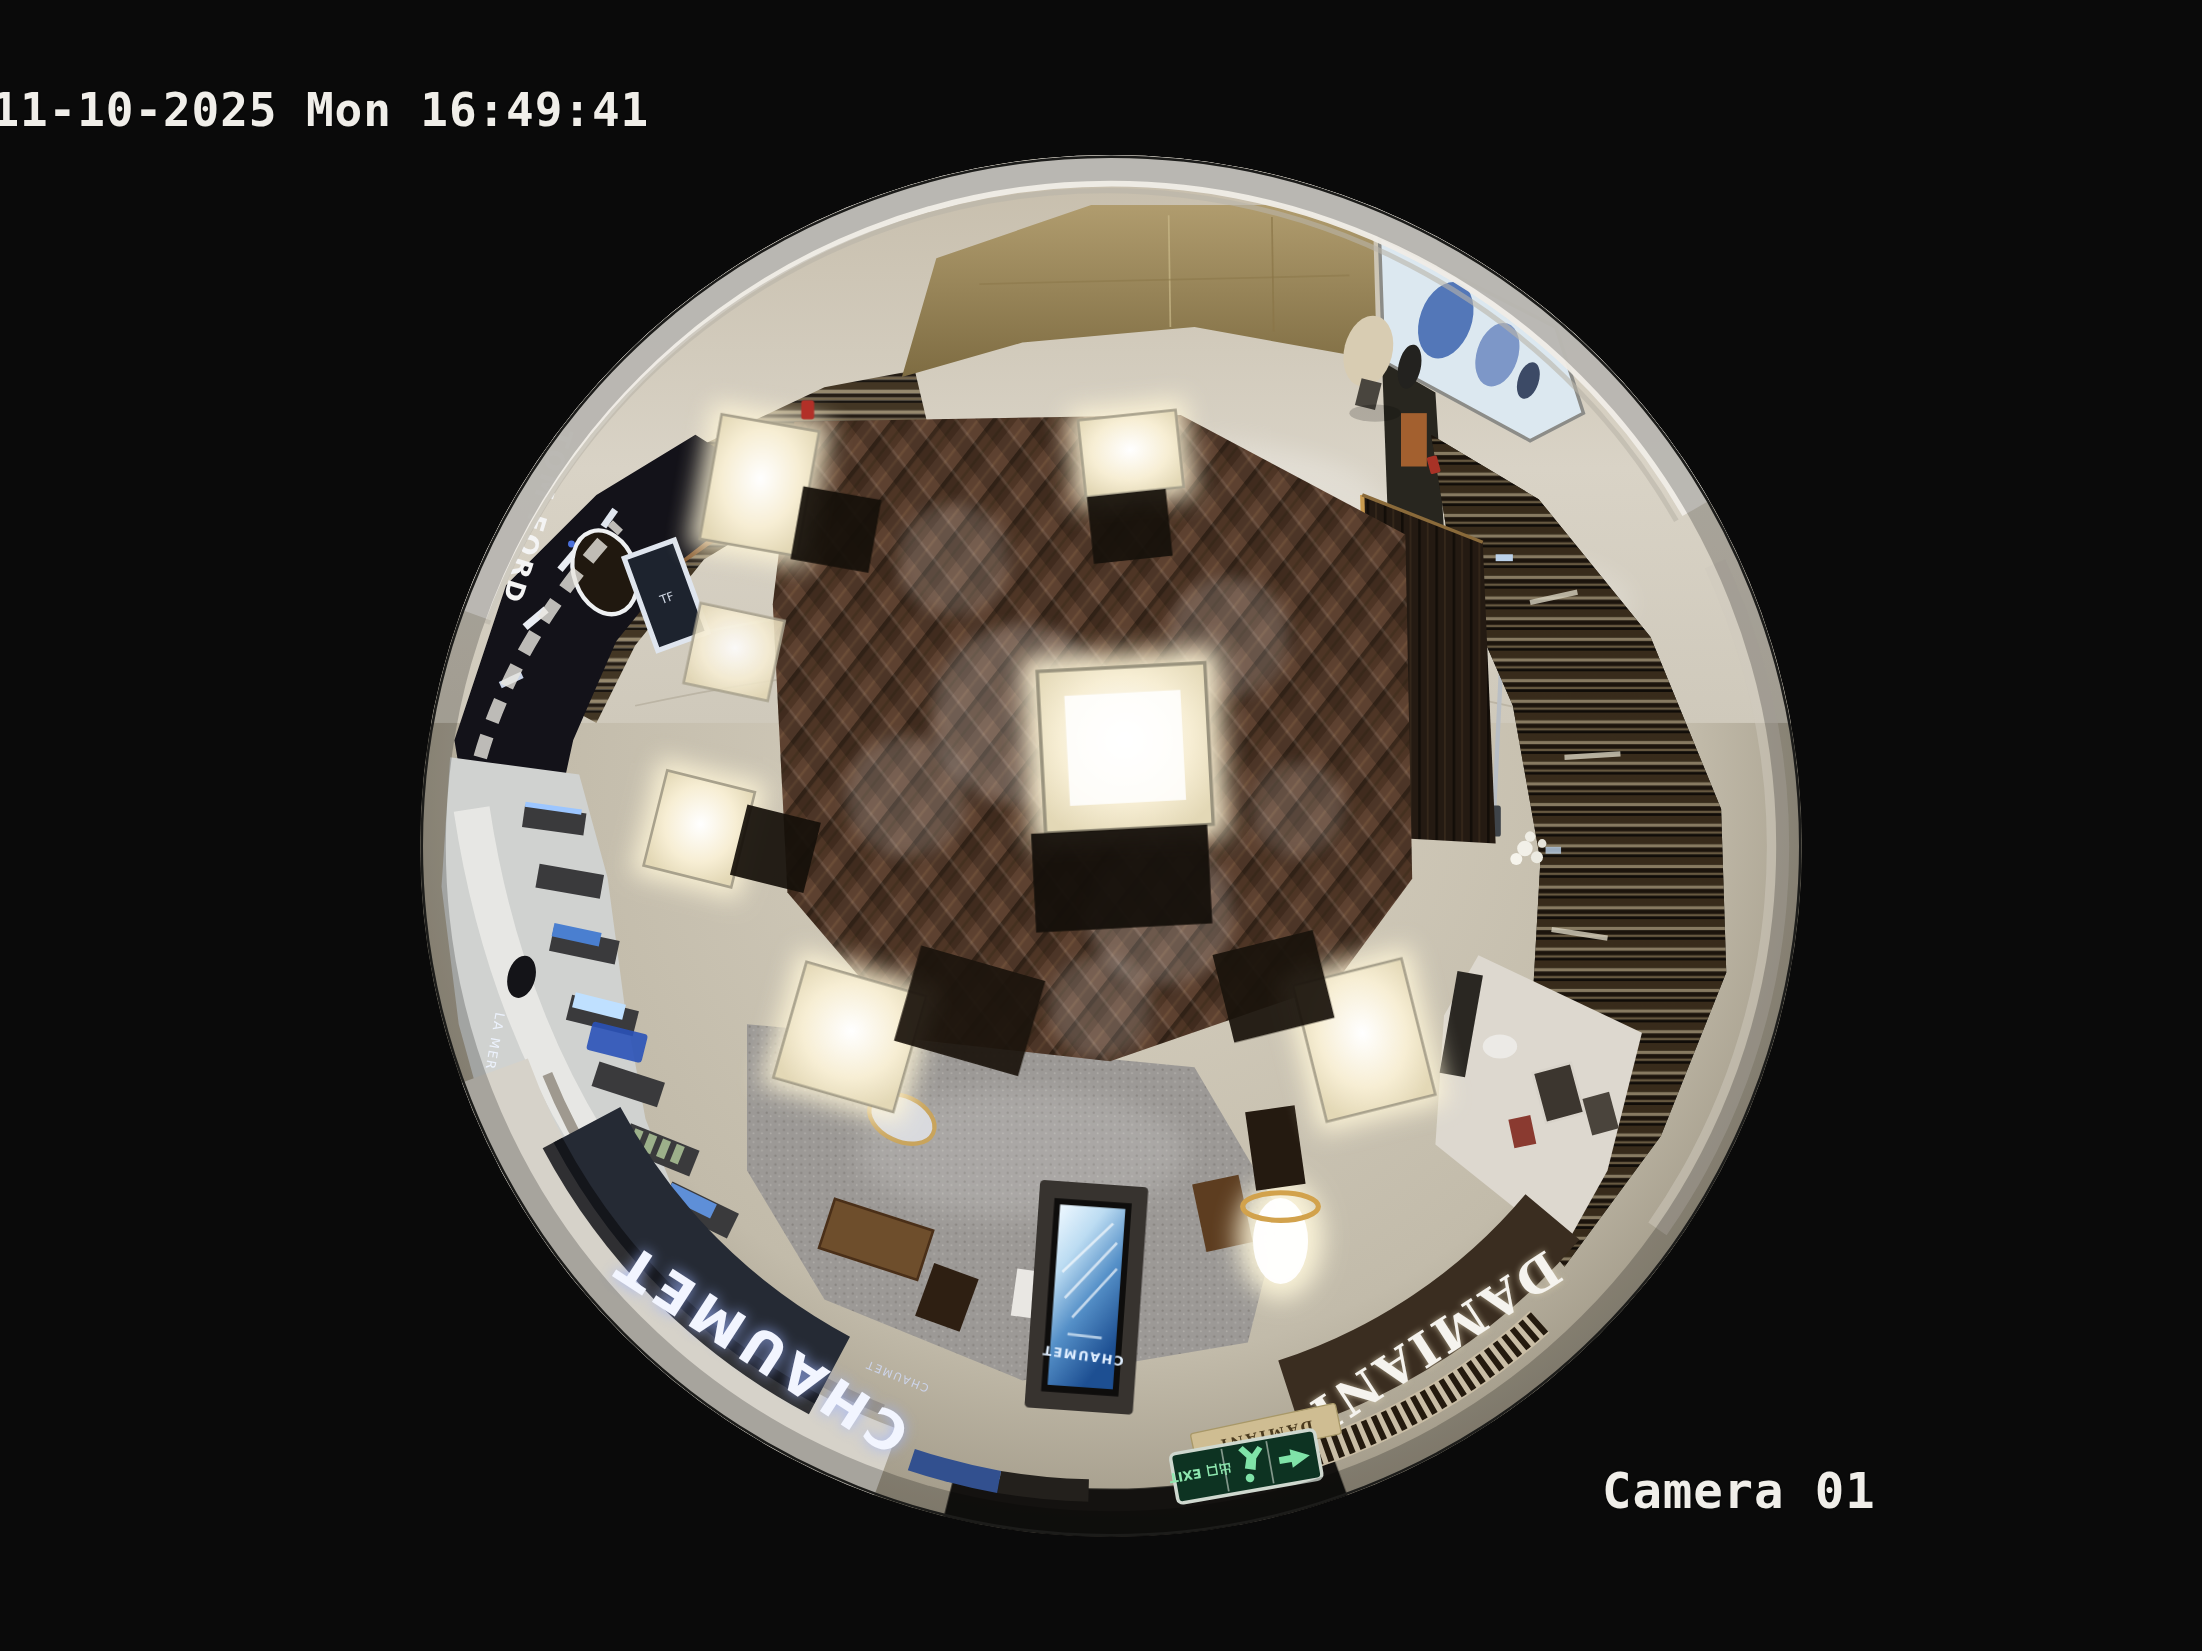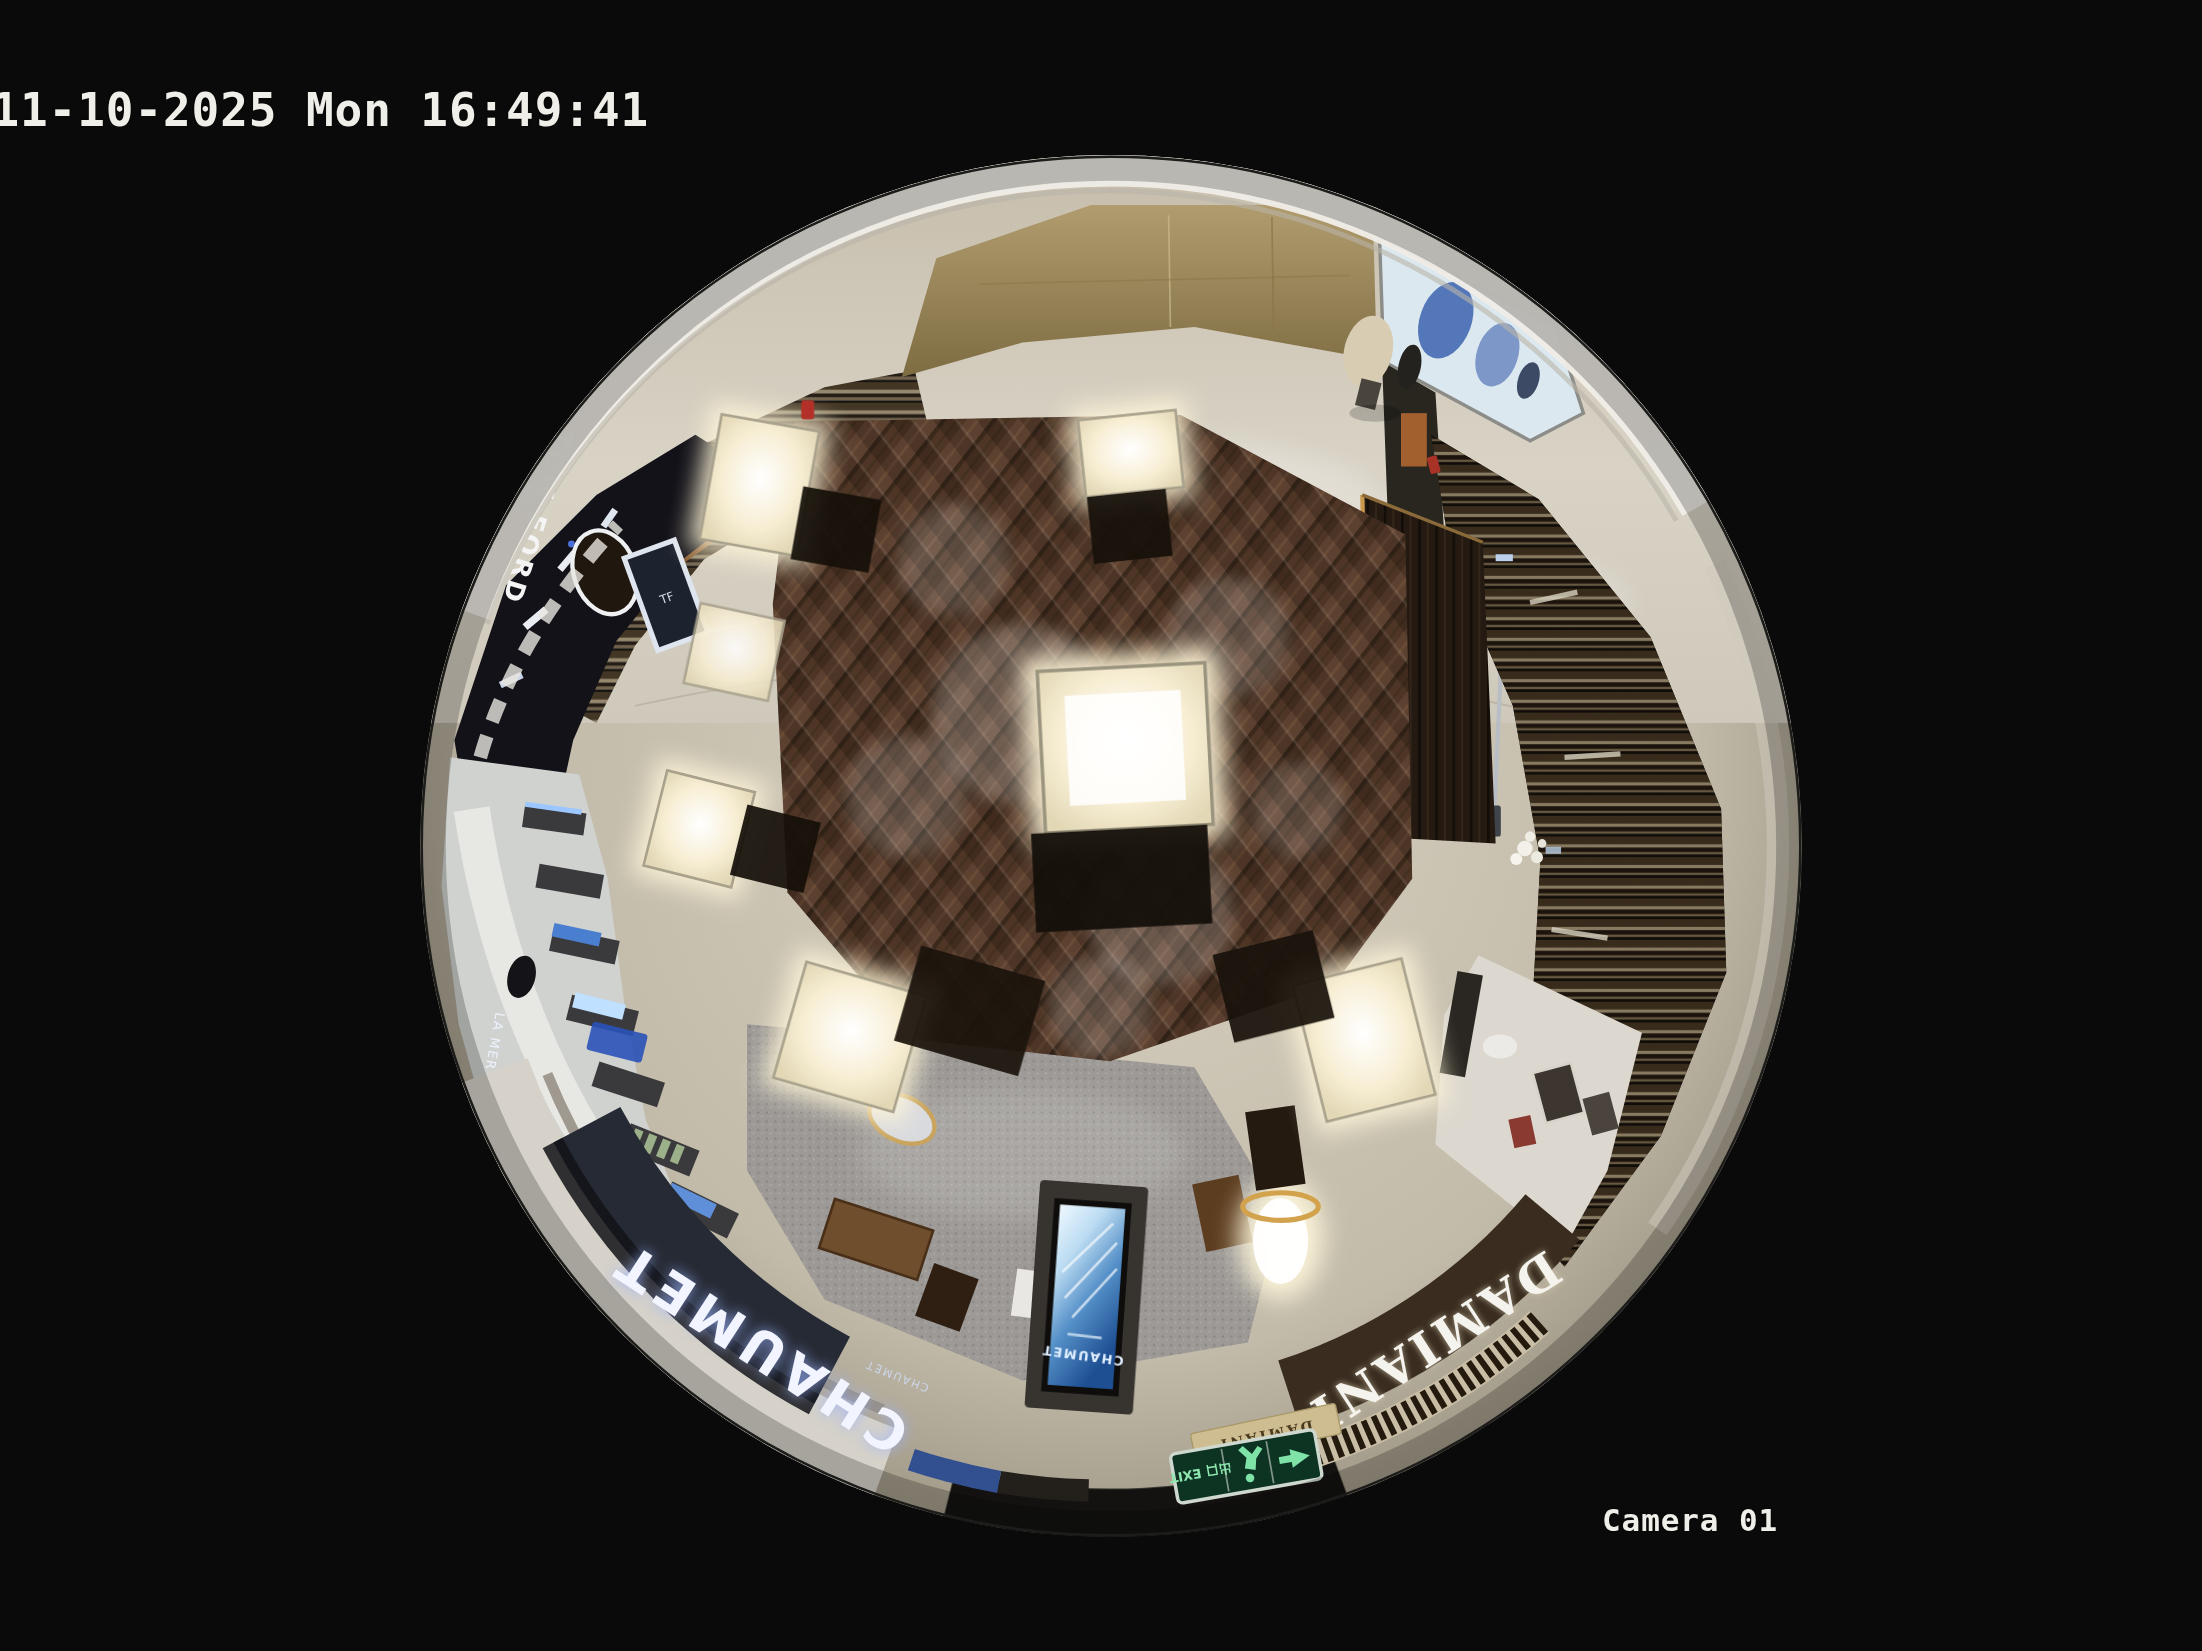--- a/index.html
+++ b/index.html
@@ -2,21 +2,21 @@
 <html style="font-size:13.8px"><head>
 <meta charset="utf-8">
 <style>
   html,body{margin:0;padding:0;background:#080808;}
   .stage{position:relative;width:2203px;height:1652px;background:#0a0a0a;overflow:hidden;
          font-family:"DejaVu Sans",sans-serif;}
   .fisheye-wrap{position:absolute;left:420px;top:155px;width:1382px;height:1382px;}
   .osd{position:absolute;color:#f0eee9;font-family:"DejaVu Sans Mono",monospace;font-weight:bold;
        text-shadow:0 0 1.7px rgba(0,0,0,.8);white-space:pre;}
   .osd-ts{left:-8.6px;top:83px;font-size:46px;letter-spacing:0.9px;}
-  .osd-cam{left:1602px;top:1502px;font-size:31px;letter-spacing:0.9px;}
+  .osd-cam{left:1602px;top:1463px;font-size:49px;letter-spacing:0.9px;}
   svg text{user-select:none;}
 </style>
 </head>
 <body>
 
 <div class="stage">
 
   <div class="fisheye-wrap">
   <svg width="1382" height="1382" viewBox="0 0 1606 1606">
     <defs>

